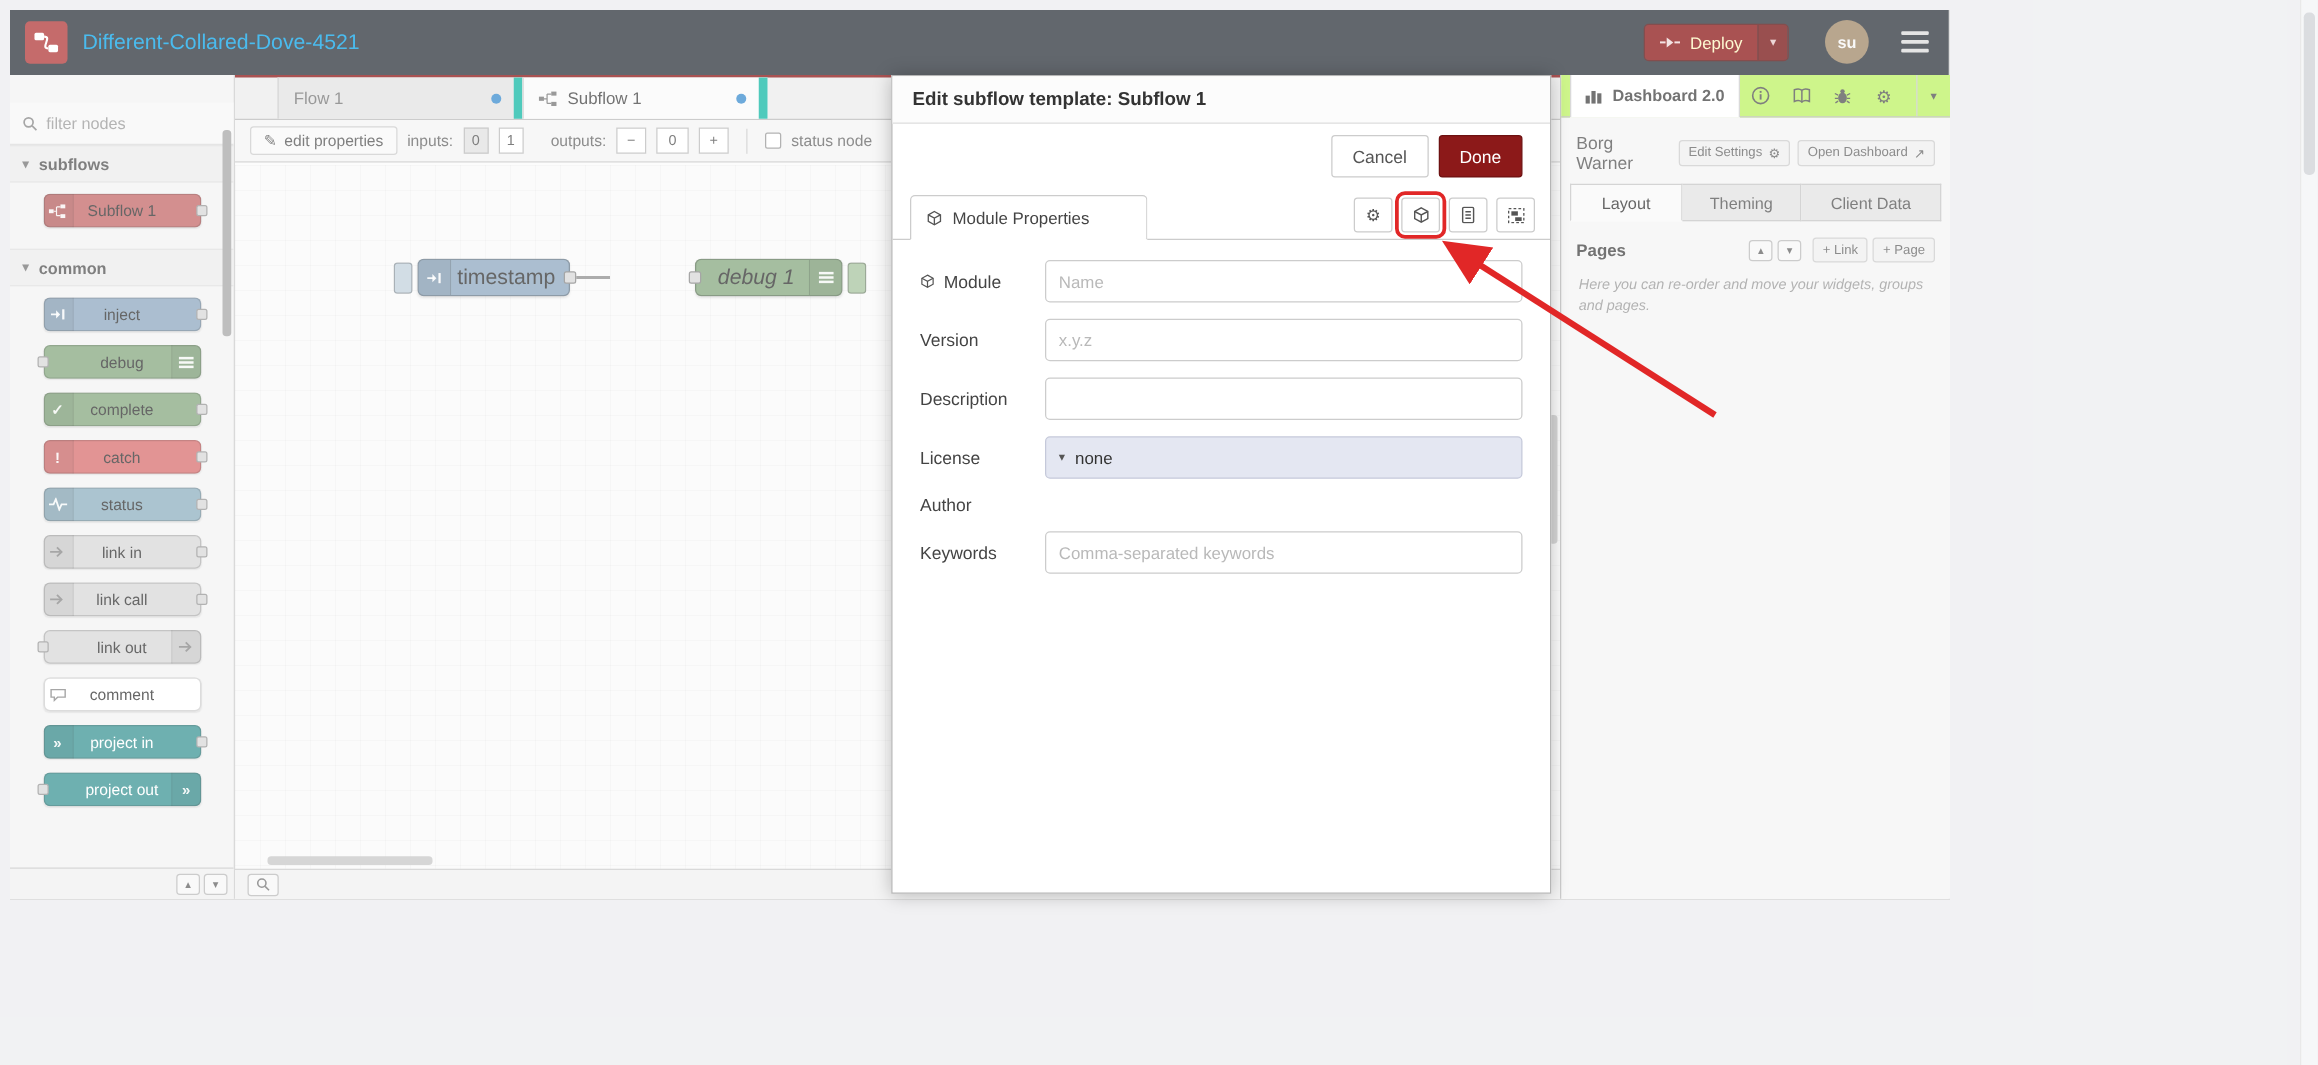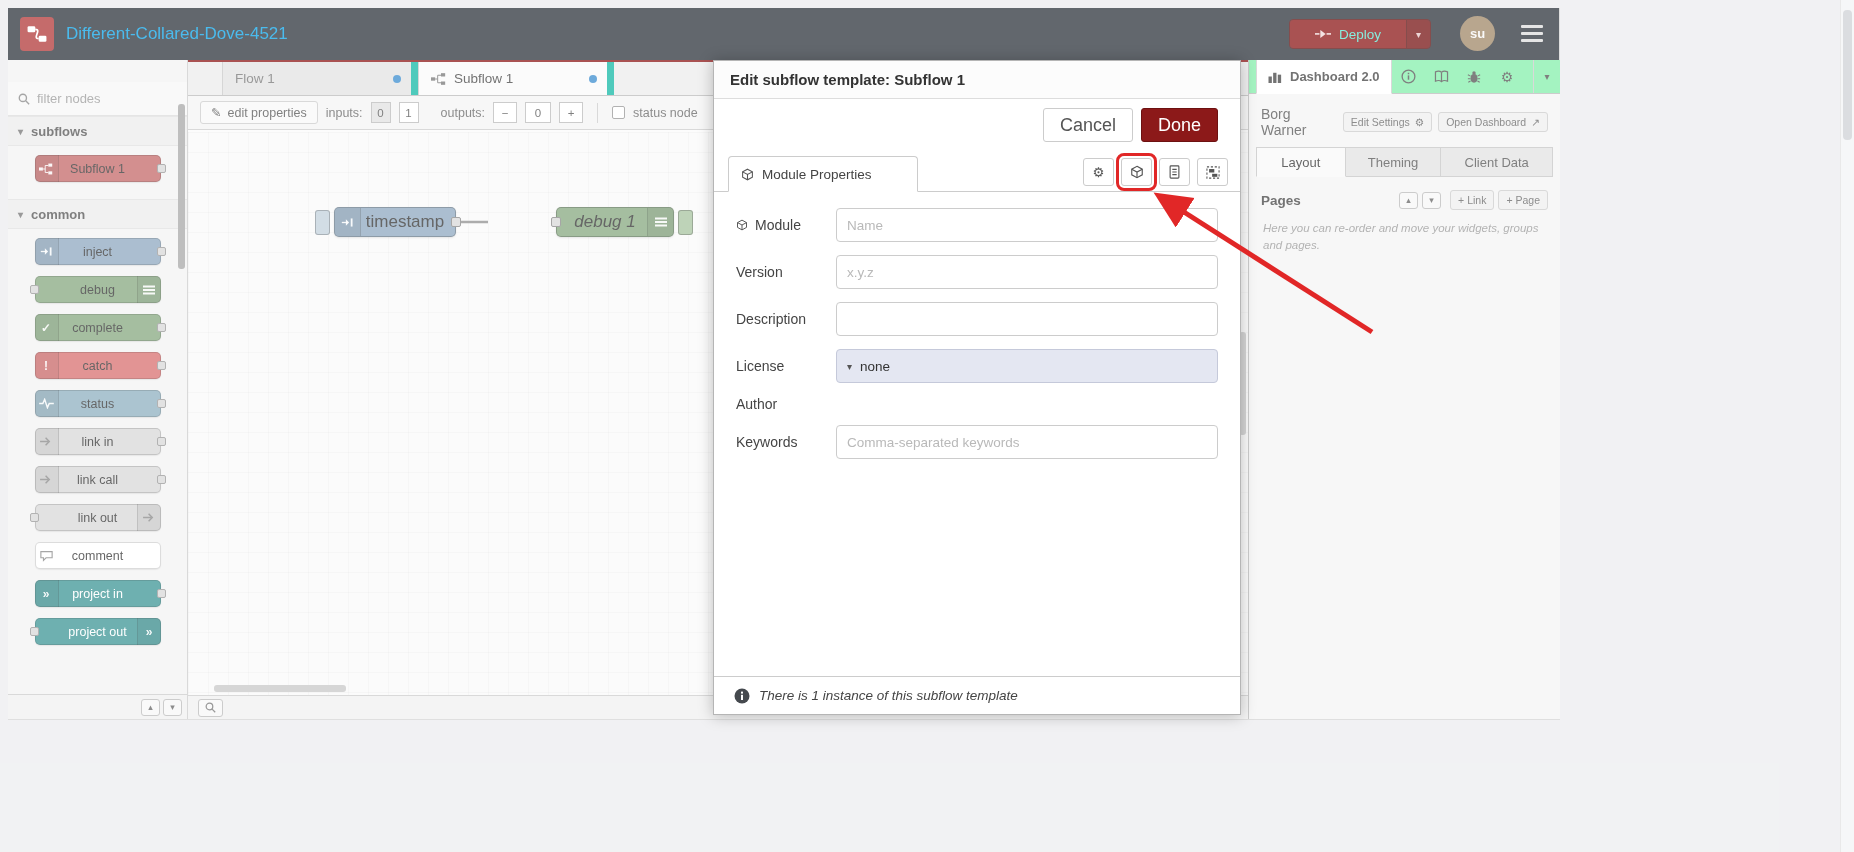--- a/index.html
+++ b/index.html
@@ -7,21 +7,21 @@
   body { position:relative; background:#ecedef; font-family:"Liberation Sans",sans-serif; overflow:hidden; }
 
   .app { position:absolute; left:8px; top:8px; width:1552px; height:712px; background:#fbfbfb;
          border-right:1px solid #d5d5d5; border-bottom:1px solid #d5d5d5; }
 
   
   .hdr { position:absolute; left:0; top:0; width:100%; height:52px; background:var(--header-bg,#2e353d); }
   .logo { position:absolute; left:12px; top:9px; width:34px; height:34px; background:var(--logo-red,#b23a3a); border-radius:4px; display:flex; align-items:center; justify-content:center; }
   .hdr-title { position:absolute; left:58px; top:0; height:50px; line-height:52px; color:#0ea5e9; font-size:17px; }
   .deploy { position:absolute; right:128px; top:11px; height:30px; display:flex; align-items:stretch; border:1px solid #5c1212; border-radius:4px; overflow:hidden; cursor:pointer; }
-  .deploy-main { display:flex; align-items:center; gap:8px; padding:0 25px; background:var(--accent-red,#8C1919); color:#5eead4; font-size:13.5px; }
+  .deploy-main { display:flex; align-items:center; gap:8px; padding:0 12px; background:var(--accent-red,#8C1919); color:#fef9c3; font-size:13.5px; }
   .deploy-caret { width:24px; display:flex; align-items:center; justify-content:center; background:#771414; color:#e7c9c9; font-size:10px; border-left:1px solid #5c1212; }
   .avatar { position:absolute; right:64px; top:8px; width:35px; height:35px; border-radius:50%; background:#a08868; color:#f7f7f7; font-size:13px; font-weight:bold; display:flex; align-items:center; justify-content:center; cursor:pointer; }
   .burger { position:absolute; right:16px; top:17px; width:22px; cursor:pointer; }
   .burger span { display:block; height:3px; background:#dcdcdc; margin-bottom:4px; border-radius:1px; }
 
   
   .palette { position:absolute; left:0; top:52px; width:180px; bottom:0; background:#f3f3f3; border-right:1px solid #ccc; overflow:hidden; }
   .psearch { height:34px; border-bottom:1px solid #ddd; display:flex; align-items:center; gap:7px; padding:0 10px; background:#f7f7f7;margin-top:22px; }
   .psearch input { border:none; background:transparent; outline:none; font-size:13px; color:#555; width:130px; font-family:inherit; }
   .psearch input::placeholder { color:#9b9b9b; }
@@ -75,40 +75,40 @@
   .wirelayer { position:absolute; inset:0; pointer-events:none; }
   .hscroll { position:absolute; left:26px; bottom:3px; width:132px; height:7px; background:#c8c8c8; border-radius:3px; cursor:pointer; }
   .vscroll { position:absolute; right:2px; top:200px; width:7px; height:103px; background:#c8c8c8; border-radius:3px; cursor:pointer; }
   .wfoot { position:absolute; left:0; right:0; bottom:0; height:24px; background:#f0f0f0; border-top:1px solid #ccc; display:flex; align-items:center; padding:0 10px; }
   .zbtn { width:25px; height:18px; border:1px solid #bbb; background:#f7f7f7; border-radius:3px; display:flex; align-items:center; justify-content:center; cursor:pointer; }
 
   
   .dlg { position:absolute; left:705px; top:52px; width:528px; height:655px; background:#fff; border:1px solid #b5b5b5; box-shadow:0 1px 14px rgba(0,0,0,0.25); z-index:60; }
   .dlg-title { height:38px; line-height:37px; padding:0 16px; font-size:15px; font-weight:bold; color:#333; border-bottom:1px solid #ddd; background:#fcfcfc; }
   .dlg-actions { height:52px; display:flex; justify-content:flex-end; align-items:center; gap:8px; padding:0 22px; }
-  .btn { height:34px; border-radius:3px; font-size:18px; cursor:pointer; font-family:inherit; }
+  .btn { height:34px; border-radius:3px; font-size:14px; cursor:pointer; font-family:inherit; }
   .btn-cancel { background:#fff; border:1px solid #ccc; color:#555; padding:0 16px; }
   .btn-done { background:var(--accent-red,#8C1919); border:1px solid #6d1111; color:#fff; padding:0 16px; }
   .dlg-tabrow { position:relative; height:37px; border-bottom:1px solid #ccc; margin-top:4px; }
   .dlg-tab { position:absolute; left:14px; bottom:-1px; height:36px; width:190px; background:#fff; border:1px solid #ccc; border-bottom:1px solid #fff; border-radius:4px 4px 0 0; display:flex; align-items:center; gap:8px; padding:0 12px; font-size:13.5px; color:#444; cursor:pointer; }
   .dlg-icons { position:absolute; right:12px; top:3px; display:flex; gap:7px; }
   .ibtn { width:31px; height:28px; border:1px solid #ccc; background:#fff; border-radius:3px; color:#555; display:flex; align-items:center; justify-content:center; cursor:pointer; }
   .ibtn.hl { outline:3px solid var(--annotation-red,#e12727); outline-offset:2px; }
   .dlg-form { padding:16px 22px 0; }
   .frow { display:flex; align-items:center; margin-bottom:13px; }
   .flabel { width:100px; font-size:14px; color:#444; display:flex; align-items:center; gap:7px; flex:none; }
   .finput { flex:1; height:34px; border:1px solid #ccc; border-radius:4px; padding:0 10px; font-size:13.5px; color:#333; font-family:inherit; background:#fff; outline:none; }
   .finput::placeholder { color:#b9b9b9; }
   .fselect { flex:1; height:34px; border:1px solid #c5c9da; border-radius:4px; background:var(--license-bg,#e4e7f2); display:flex; align-items:center; gap:8px; padding:0 10px; font-size:13.5px; color:#333; cursor:pointer; }
   .car { font-size:10px; color:#555; }
   .dlg-foot { position:absolute; left:0; right:0; bottom:0; height:38px; border-top:1px solid #ccc; display:flex; align-items:center; gap:9px; padding:0 20px; font-size:13.5px; color:#444; font-style:italic; background:#fff; }
 
   
   .sb { position:absolute; left:1240px; top:52px; width:312px; bottom:0; background:#f5f5f5; border-left:1px solid #bbb; }
-  .sbtabs { height:34px; background:#86efac; border-bottom:1px solid #bbb; position:relative; display:flex; align-items:stretch; padding-left:7px; }
+  .sbtabs { height:34px; background:#bef264; border-bottom:1px solid #bbb; position:relative; display:flex; align-items:stretch; padding-left:7px; }
   .sbtab-main { display:flex; align-items:center; gap:8px; padding:0 11px; background:#fff; border:1px solid #ccc; border-top:none; margin-bottom:-1px; border-bottom:1px solid #fff; font-size:13px; font-weight:bold; color:#444; cursor:pointer; }
   .sbtab-ic { width:33px; display:flex; align-items:center; justify-content:center; color:#555; cursor:pointer; font-size:14px; }
   .sbcaret { position:absolute; right:0; top:0; bottom:0; width:27px; border-left:1px solid #ccc; display:flex; align-items:center; justify-content:center; color:#555; cursor:pointer; }
   .sbhead { display:flex; align-items:center; padding:12px 12px 9px; gap:6px; }
   .sbowner { font-size:14px; color:#555; flex:1; }
   .sbtn { display:flex; align-items:center; gap:5px; border:1px solid #ccc; background:#efefef; border-radius:3px; padding:3px 7px; font-size:10.5px; color:#666; cursor:pointer; white-space:nowrap; }
   .sbseg { display:flex; padding:0 7px; height:30px; }
   .sbseg > div { display:flex; align-items:center; justify-content:center; font-size:13px; color:#555; background:#e3e3e3; border:1px solid #c6c6c6; border-left:none; cursor:pointer; }
   .sbseg > div:first-child { border-left:1px solid #c6c6c6; }
   .sbseg > div.on { background:#f9f9f9; border-bottom-color:#f9f9f9; color:#333; }
@@ -517,28 +517,20 @@
           </label>
       </div>
       <div class="frow">
         <label class="flabel">
             <span>Keywords</span>
           </label>
         <input class="finput" placeholder="Comma-separated keywords" style="">
       </div>
     </div>
 
-    <div class="dlg-foot">
-      <svg width="16" height="16" viewBox="0 0 16 16">
-          <circle cx="8" cy="8" r="7.5" fill="#45494e"></circle>
-          <rect x="7" y="6.8" width="2" height="5.2" fill="#fff"></rect>
-          <rect x="7" y="3.6" width="2" height="2" fill="#fff"></rect>
-        </svg>
-      <span>There is 1 instance of this subflow template</span>
-    </div>
   </div>
 
 </div>
 
 <div class="page-scroll">
   <div class="page-thumb"></div>
 </div>
 
 <div class="dim"></div>
 

